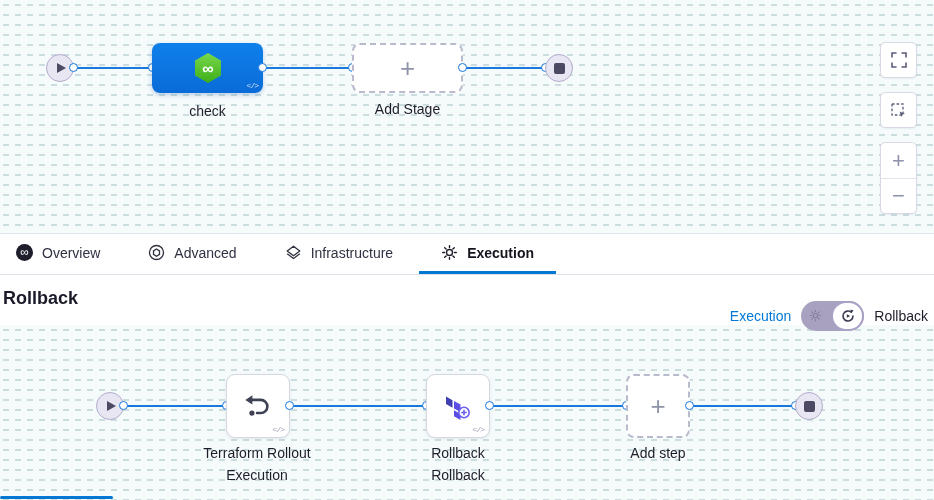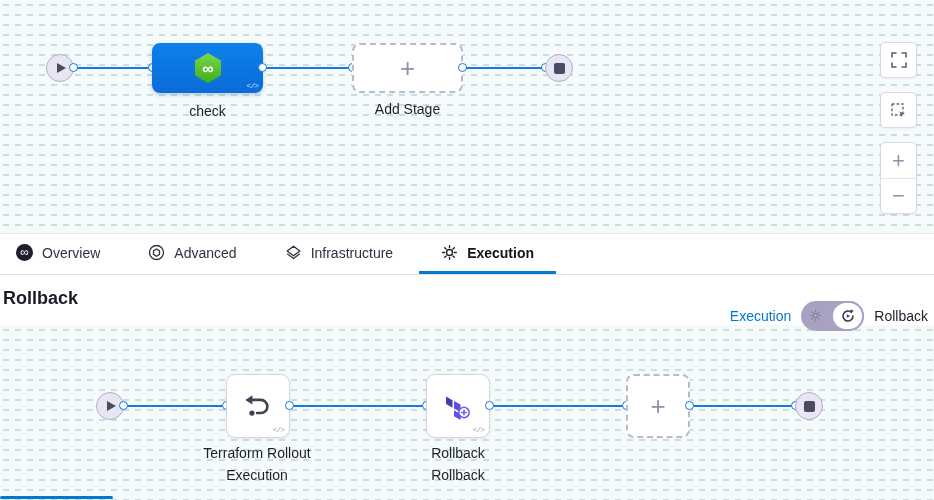--- a/index.html
+++ b/index.html
@@ -238,20 +238,21 @@
       <div class="node-label" style="left:378px; top:117px; width:160px;">
         <div>Rollback</div>
         <div>Rollback</div>
       </div>
 
       <div class="edge" style="left:490px; top:80px; width:136px;"></div>
 
       <div class="dashed-box" style="left:626px; top:49px; width:64px; height:64px;">
         <span class="plus-glyph">+</span>
       </div>
+      <div class="node-label" style="left:578px; top:117px; width:160px;">Add step</div>
 
       <div class="edge" style="left:690px; top:80px; width:105px;"></div>
 
       <div class="endpoint" style="left:795px; top:67px;">
         <span class="stop-sq"></span>
       </div>
 
       <div class="hscrollbar"></div>
     </div>
   </div>

